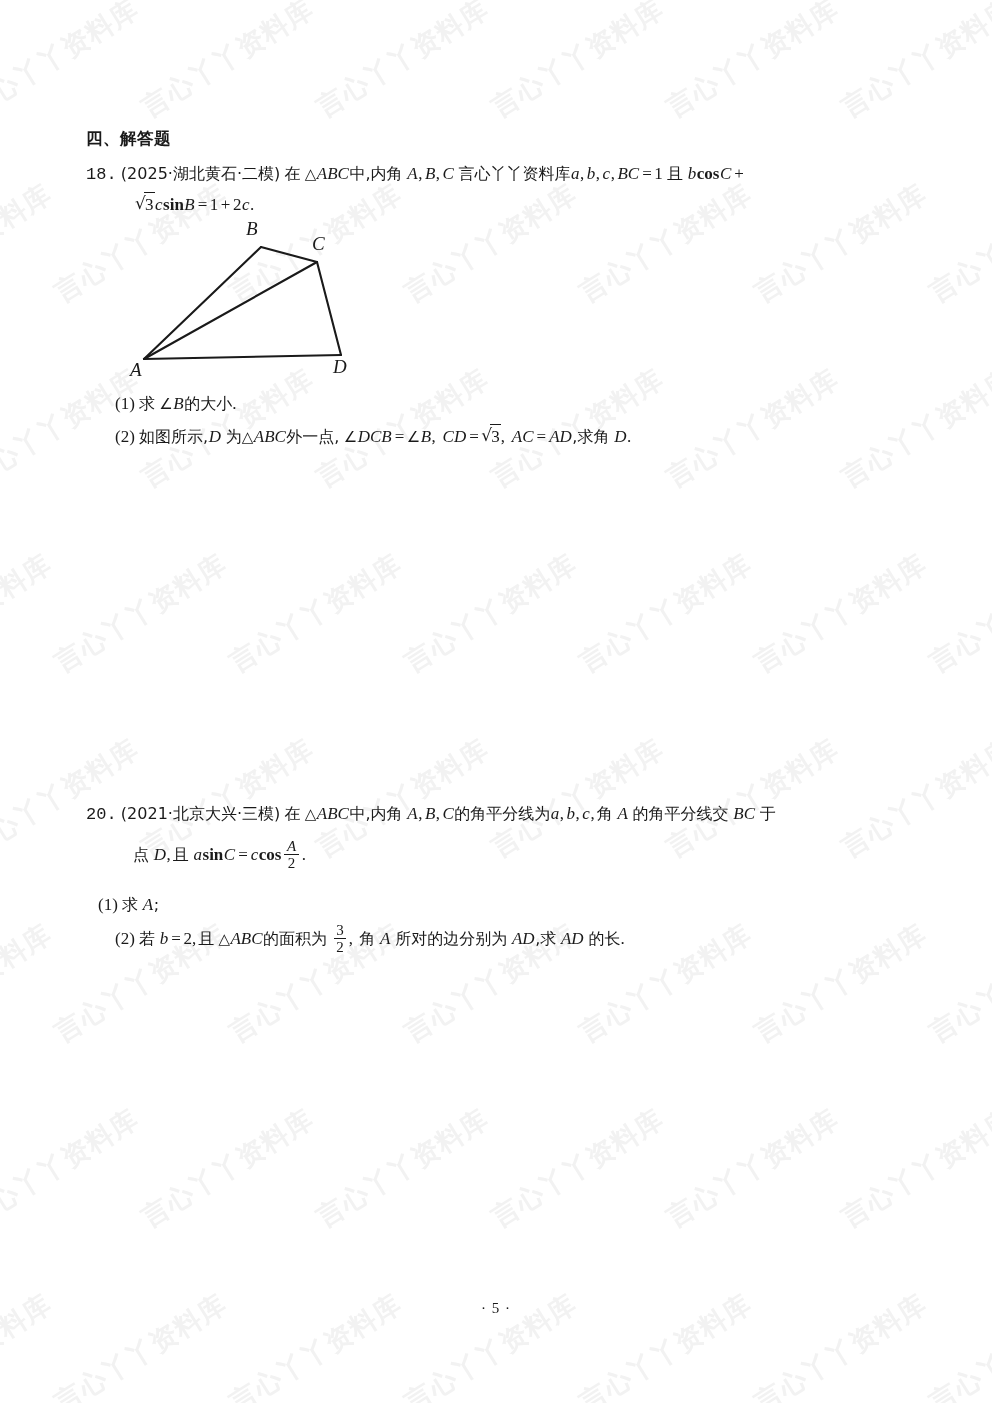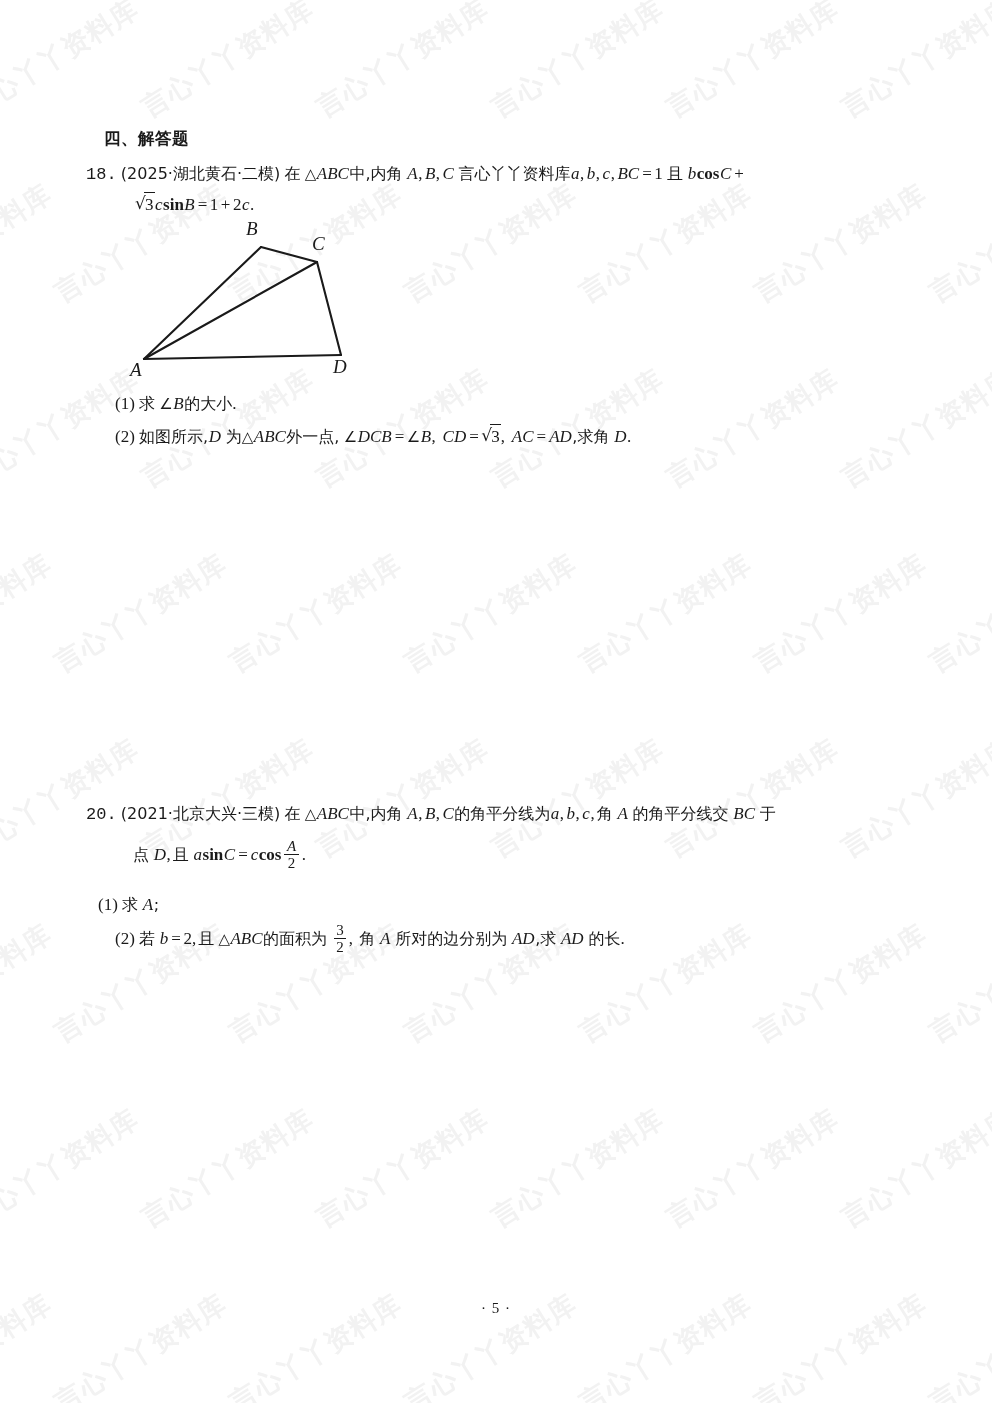--- a/index.html
+++ b/index.html
@@ -39,21 +39,21 @@
 
   
   #page {
     position: absolute;
     inset: 0;
     z-index: 2;
   }
 
   .section-heading {
     position: absolute;
-    left: 104px;
+    left: 86px;
     top: 128px;
     font-family: "DejaVu Sans", sans-serif;
     font-weight: 700;
     font-size: 16.5px;
     letter-spacing: 0.5px;
   }
 
   .qblock { position: absolute; }
 
   .qline {

